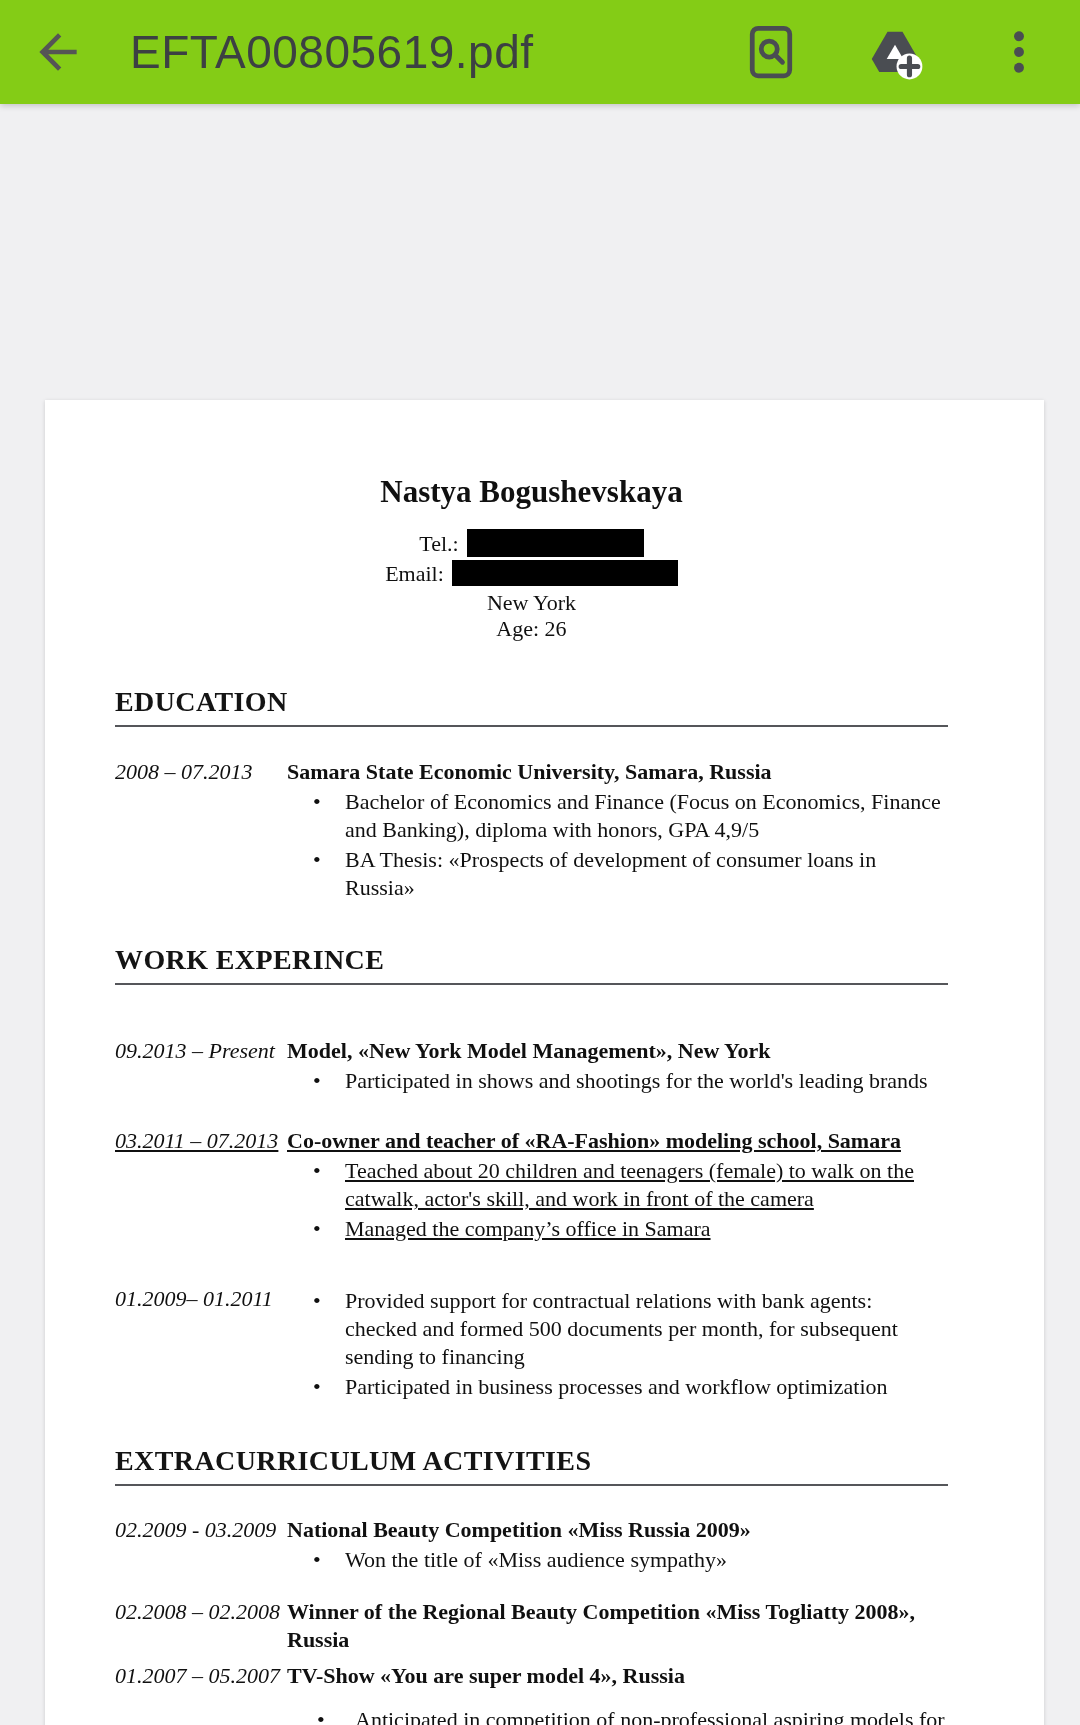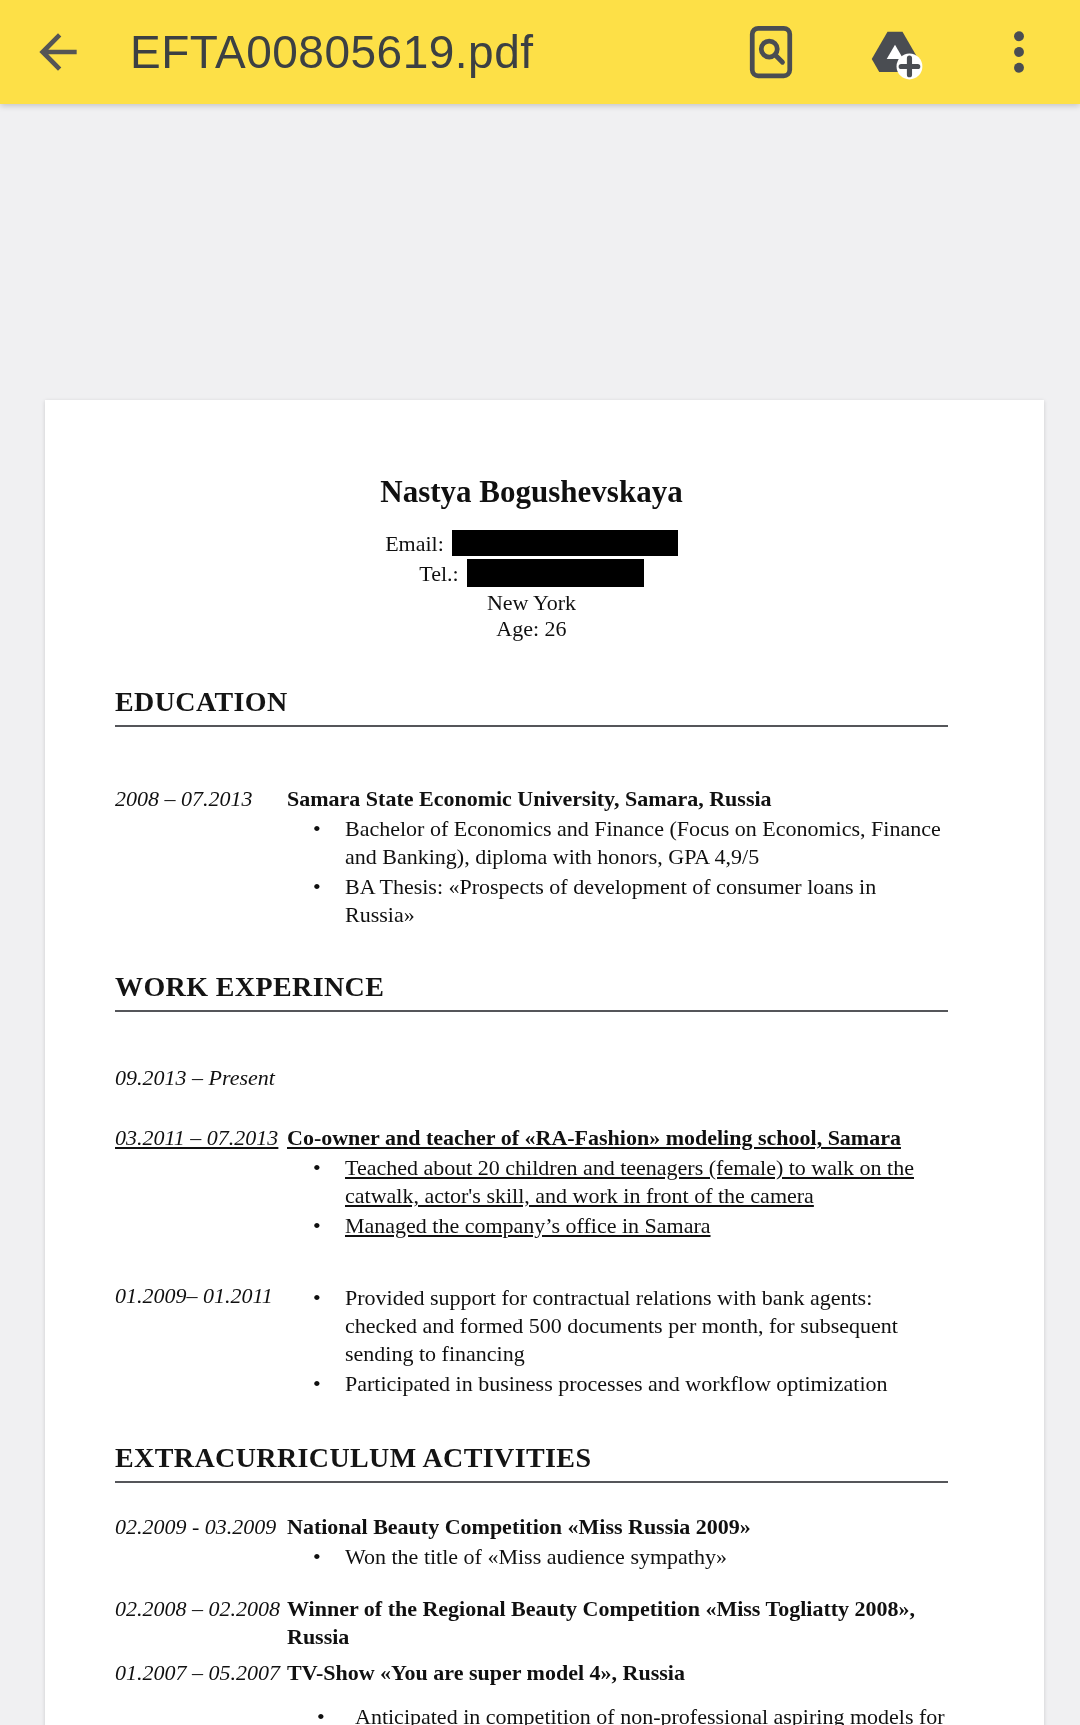--- a/index.html
+++ b/index.html
@@ -2,21 +2,21 @@
 <html><head>
 <meta charset="utf-8">
 <style>
   html,body{margin:0;padding:0;}
   body{
     width:1080px;height:1725px;position:relative;overflow:hidden;
     background:#f0f0f2;font-family:"Liberation Sans",sans-serif;
   }
   
   .appbar{
-    position:absolute;top:0;left:0;width:1080px;height:104px;background:#fde047;
+    position:absolute;top:0;left:0;width:1080px;height:104px;background:#84cc16;
     display:flex;align-items:center;box-shadow:0 2px 6px rgba(0,0,0,.18);z-index:5;
   }
   .iconbtn{background:none;border:none;padding:0;margin:0;display:flex;align-items:center;justify-content:center;cursor:pointer;}
   .back-btn{margin-left:28px;width:60px;height:60px;}
   .appbar-title{
     margin-left:42px;font-size:46px;color:#3c4043;flex:1;
     white-space:nowrap;overflow:hidden;letter-spacing:0.5px;
   }
   .appbar-actions{display:flex;align-items:center;gap:62px;margin-right:30px;}
   .appbar-actions .iconbtn{width:62px;height:62px;}
@@ -44,21 +44,21 @@
   #resume-sections .section:nth-child(3){margin-top:44px;}
   #resume-sections .section:nth-child(4){margin-top:10px;}
   .sec-heading{font-size:28px;font-weight:bold;letter-spacing:.4px;color:#141414;}
   .sec-rule{height:2px;background:#55565a;margin-top:7px;}
   .entry{display:grid;grid-template-columns:172px 1fr;font-size:22px;line-height:28px;}
   .entry-date{font-style:italic;}
   .entry-title{font-weight:bold;}
   .bullets{margin:2px 0 0 0;padding:0;list-style:none;}
   .bullets li{position:relative;padding-left:58px;margin-top:2px;}
   .bullets li::before{content:"•";position:absolute;left:26px;top:0;}
-  .sec-1 .e-0{margin-top:58px;}
+  .sec-1 .e-0{margin-top:31px;}
   .sec-2 .e-0{margin-top:52px;}
   .sec-2 .e-1{margin-top:32px;text-decoration:underline;}
   .sec-2 .e-2{margin-top:42px;}
   .sec-3 .e-0{margin-top:30px;}
   .sec-3 .e-1{margin-top:24px;}
   .sec-3 .e-2{margin-top:8px;}
   .sec-3 .e-2 .bullets{margin-top:16px;}
   .sec-3 .e-2 .bullets li{padding-left:68px;}
   .sec-3 .e-2 .bullets li::before{left:30px;}
 </style>
@@ -107,26 +107,26 @@
 </header>
 
 <main class="viewer">
   <div class="page">
     <div class="page-content">
 
       <div class="doc-name">Nastya Bogushevskaya</div>
 
       <div class="contact">
         <div class="contact-row">
+          <span class="contact-label">Tel.:</span>
+          <span class="redact redact-tel"></span>
+        </div>
+        <div class="contact-row">
           <span class="contact-label">Email:</span>
           <span class="redact redact-email"></span>
-        </div>
-        <div class="contact-row">
-          <span class="contact-label">Tel.:</span>
-          <span class="redact redact-tel"></span>
         </div>
         <div class="contact-center">New York</div>
         <div class="contact-center">Age: 26</div>
       </div>
 
       <div id="resume-sections">
           <div class="section sec-1">
             <div class="sec-heading">EDUCATION</div>
             <div class="sec-rule"></div>
             <div class="entry e-0">
@@ -138,20 +138,26 @@
                   <li>BA Thesis: «Prospects of development of consumer loans in Russia»</li>
                 </ul>
               </div>
             </div>
           </div>
           <div class="section sec-2">
             <div class="sec-heading">WORK EXPERINCE</div>
             <div class="sec-rule"></div>
             <div class="entry e-0">
               <div class="entry-date">09.2013 – Present</div>
+              <div class="entry-body">
+                <div class="entry-title">Model, «New York Model Management», New York</div>
+                <ul class="bullets">
+                  <li>Participated in shows and shootings for the world's leading brands</li>
+                </ul>
+              </div>
             </div>
             <div class="entry e-1">
               <div class="entry-date">03.2011 – 07.2013</div>
               <div class="entry-body">
                 <div class="entry-title">Co-owner and teacher of «RA-Fashion» modeling school, Samara</div>
                 <ul class="bullets">
                   <li>Teached about 20 children and teenagers (female) to walk on the catwalk, actor's skill, and work in front of the camera</li>
                   <li>Managed the company’s office in Samara</li>
                 </ul>
               </div>

